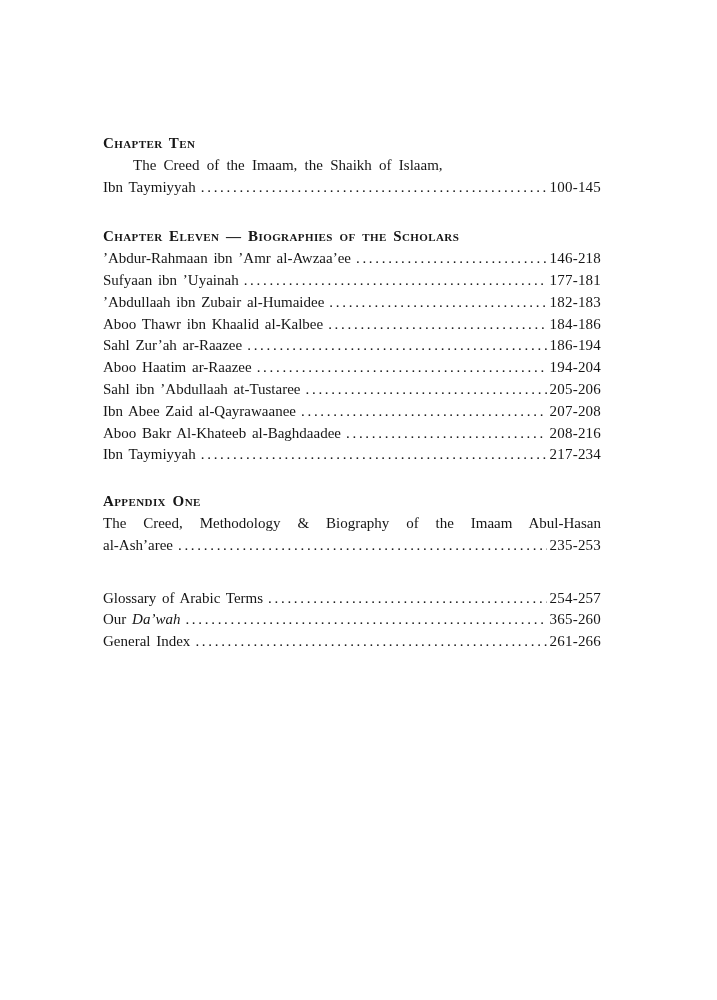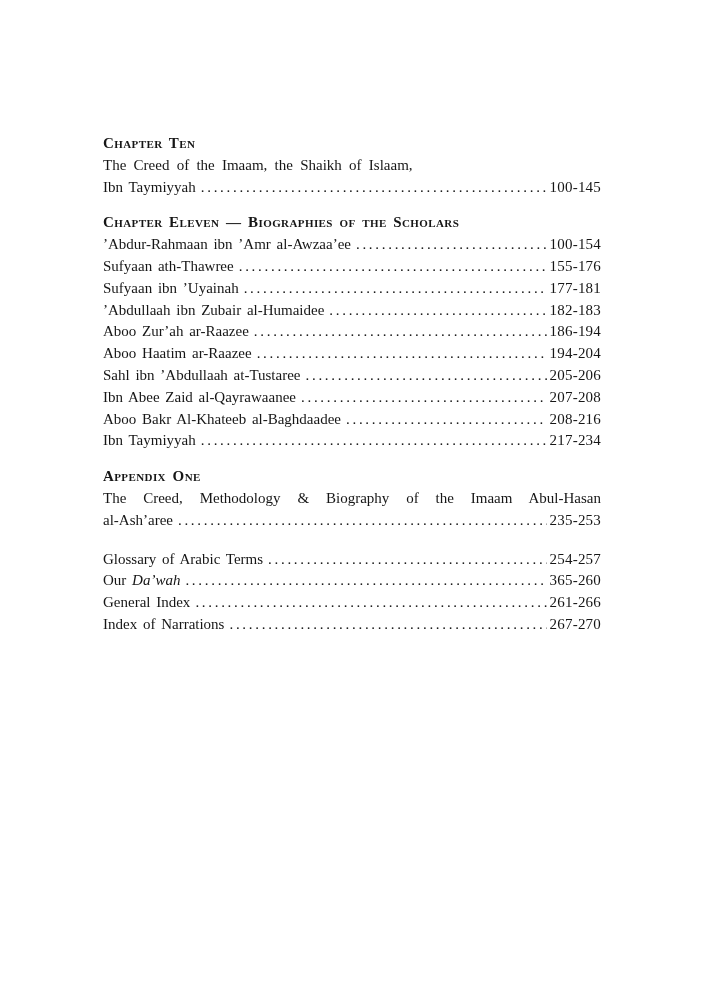--- a/index.html
+++ b/index.html
@@ -25,20 +25,21 @@
   }
   .heading {
     font-variant: small-caps;
     font-weight: bold;
     letter-spacing: 0.4px;
     word-spacing: 2.5px;
     white-space: nowrap;
   }
   .subtitle {
     word-spacing: 3.5px;
+    margin-left: 30px;
   }
   .subtitle-justify {
     text-align: justify;
     text-align-last: justify;
     word-spacing: 1px;
   }
   .row {
     display: flex;
     align-items: baseline;
     word-spacing: 2px;
@@ -57,23 +58,23 @@
     margin: 0 3px 0 5px;
     letter-spacing: 2.7px;
   }
   .dots::after {
     content: "...................................................................................................";
   }
   .pg {
     white-space: nowrap;
     letter-spacing: 0.2px;
   }
-  .sec-ch11 { margin-top: 14px; }
-  .sec-app  { margin-top: 14px; }
-  .sec-back { margin-top: 17px; }
+  .sec-ch11 { margin-top: 28px; }
+  .sec-app  { margin-top: 25px; }
+  .sec-back { margin-top: 31px; }
 </style>
 </head>
 <body>
 
 <div class="page">
 
   <div class="sec">
     <div class="heading">Chapter Ten</div>
     <div class="subtitle">The Creed of the Imaam, the Shaikh of Islaam,</div>
     <div class="row">
@@ -82,39 +83,39 @@
       <span class="pg">100-145</span>
     </div>
   </div>
 
   <div class="sec sec-ch11">
     <div class="heading">Chapter Eleven — Biographies of the Scholars</div>
 
     <div class="row">
       <span class="t">’Abdur-Rahmaan ibn ’Amr al-Awzaa’ee</span>
       <span class="dots"></span>
-      <span class="pg">100-154</span>
-    </div>
-    <div class="row">
-      <span class="t">Sufyaan ath-Thawree</span>
-      <span class="dots"></span>
-      <span class="pg">155-176</span>
+      <span class="pg">146-218</span>
     </div>
     <div class="row">
       <span class="t">Sufyaan ibn ’Uyainah</span>
       <span class="dots"></span>
       <span class="pg">177-181</span>
     </div>
     <div class="row">
       <span class="t">’Abdullaah ibn Zubair al-Humaidee</span>
       <span class="dots"></span>
       <span class="pg">182-183</span>
     </div>
     <div class="row">
-      <span class="t">Aboo Zur’ah ar-Raazee</span>
+      <span class="t">Aboo Thawr ibn Khaalid al-Kalbee</span>
+      <span class="dots"></span>
+      <span class="pg">184-186</span>
+    </div>
+    <div class="row">
+      <span class="t">Sahl Zur’ah ar-Raazee</span>
       <span class="dots"></span>
       <span class="pg">186-194</span>
     </div>
     <div class="row">
       <span class="t">Aboo Haatim ar-Raazee</span>
       <span class="dots"></span>
       <span class="pg">194-204</span>
     </div>
     <div class="row">
       <span class="t">Sahl ibn ’Abdullaah at-Tustaree</span>
@@ -157,20 +158,15 @@
     <div class="row">
       <span class="t"><span>Our</span> <em>Da’wah</em></span>
       <span class="dots"></span>
       <span class="pg">365-260</span>
     </div>
     <div class="row">
       <span class="t">General Index</span>
       <span class="dots"></span>
       <span class="pg">261-266</span>
     </div>
-    <div class="row">
-      <span class="t">Index of Narrations</span>
-      <span class="dots"></span>
-      <span class="pg">267-270</span>
-    </div>
   </div>
 
 </div>
 
 </body></html>

